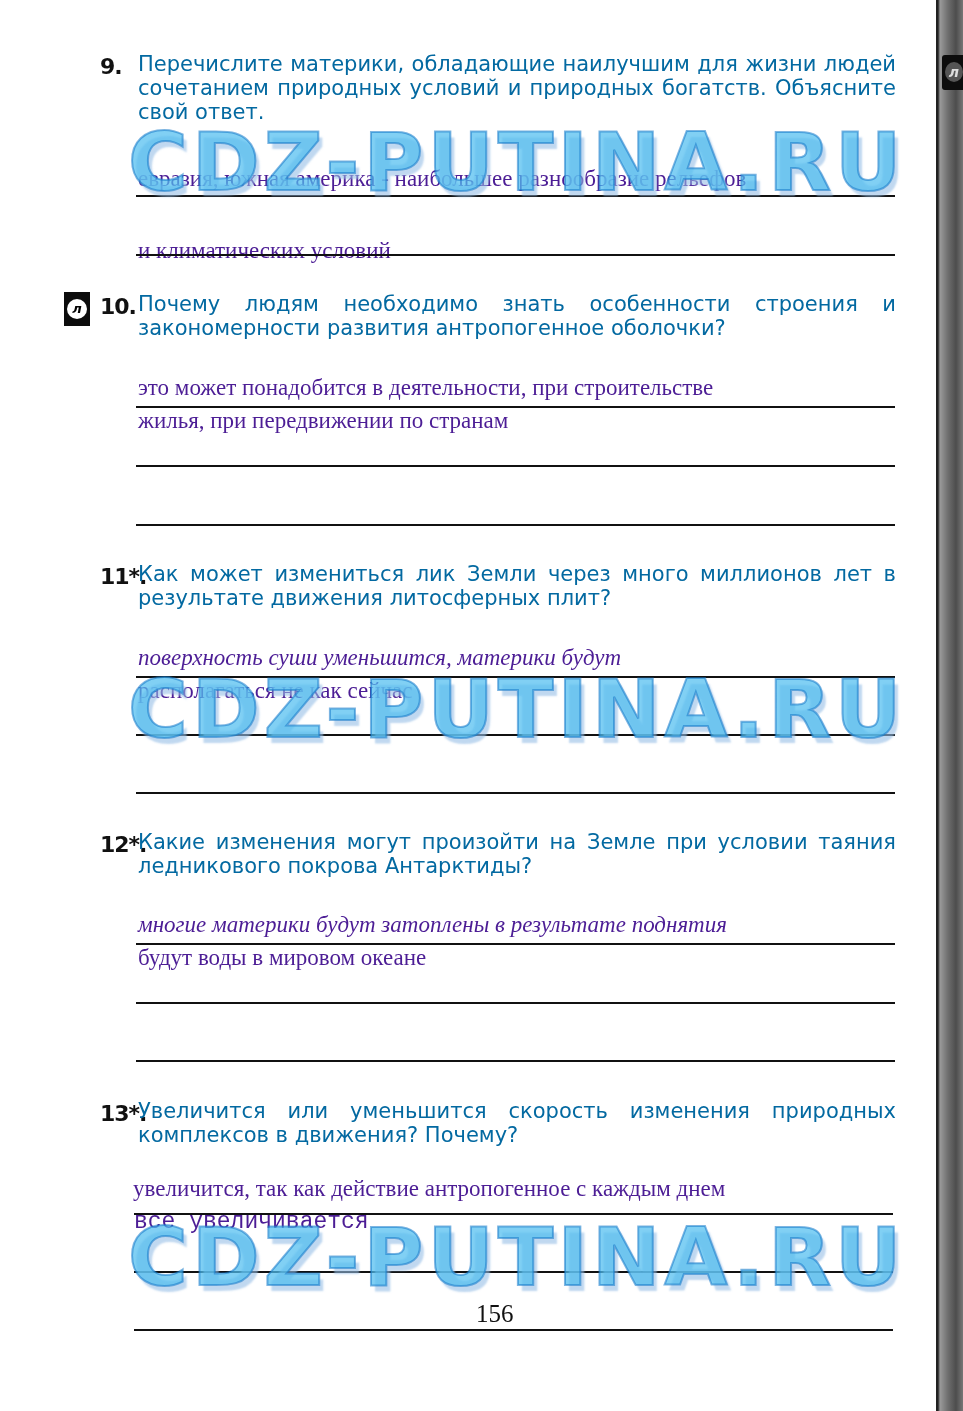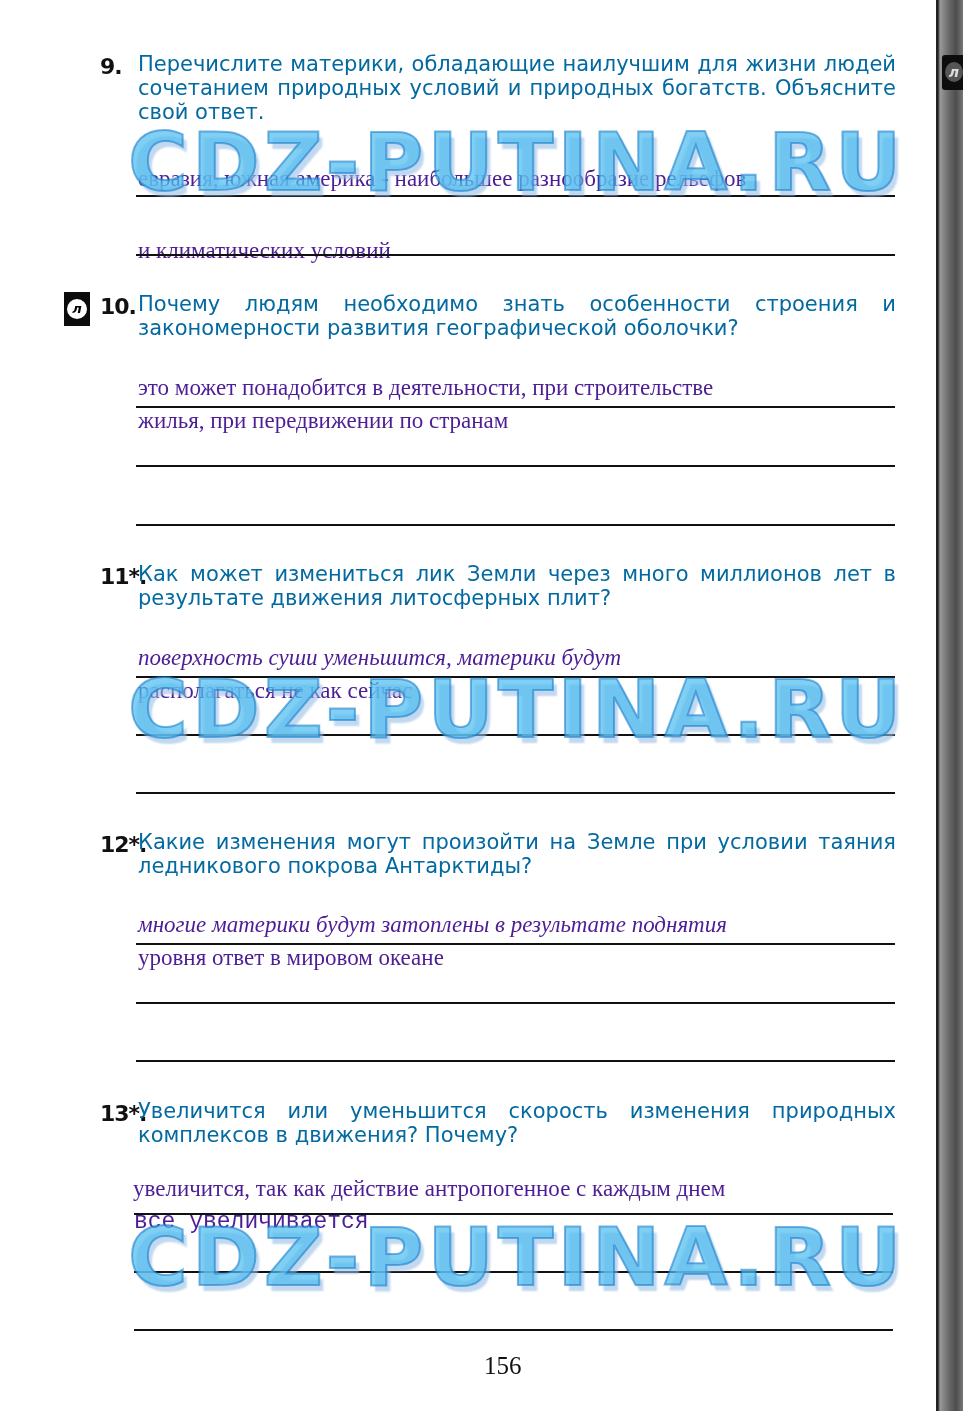--- a/index.html
+++ b/index.html
@@ -59,22 +59,22 @@
       position: absolute; left: 128px;
       font-family: "DejaVu Sans", sans-serif; font-weight: bold; font-size: 80px;
       letter-spacing: 4px; color: rgba(80, 190, 240, 0.72);
       -webkit-text-stroke: 2px rgba(20, 120, 200, 0.55);
       text-shadow: 4px 6px 2px rgba(150, 190, 230, 0.6);
       transform: scaleX(1.02);
       transform-origin: left top;
       pointer-events: none; line-height: 1;
     }
     .page-num {
-      position: absolute; left: 476px; top: 1352px;
-      font-family: "Liberation Serif", serif; font-size: 25px; color: #111; margin-left: 8px;
+      position: absolute; left: 476px; top: 1300px;
+      font-family: "Liberation Serif", serif; font-size: 25px; color: #111;
     }
   </style>
 </head>
 <body>
 
 <div class="edge"></div>
 <div class="edge-tab">
   <span>л</span>
 </div>
 
@@ -90,21 +90,21 @@
   <div class="line" style="top:195px;"></div>
   <div class="line" style="top:254px;"></div>
 </div>
 
 <div class="badge">
   <span>л</span>
 </div>
 <div class="q" style="top:292px;">
   <div class="q-head">
     <span class="q-num">10.</span>
-    <span class="q-text">Почему людям необходимо знать особенности строения и закономерности развития географической оболочки?</span>
+    <span class="q-text">Почему людям необходимо знать особенности строения и закономерности развития антропогенное оболочки?</span>
   </div>
 </div>
 <div class="ans" style="top:375px;">это может понадобится в деятельности, при строительстве</div>
 <div class="ans" style="top:408px;">жилья, при передвижении по странам</div>
 <div class="lines">
   <div class="line" style="top:406px;"></div>
   <div class="line" style="top:465px;"></div>
   <div class="line" style="top:524px;"></div>
 </div>
 
@@ -122,21 +122,21 @@
   <div class="line" style="top:792px;"></div>
 </div>
 
 <div class="q" style="top:830px;">
   <div class="q-head">
     <span class="q-num">12*.</span>
     <span class="q-text">Какие изменения могут произойти на Земле при условии таяния ледникового покрова Антарктиды?</span>
   </div>
 </div>
 <div class="ans" style="top:912px;font-style:italic;">многие материки будут затоплены в результате поднятия</div>
-<div class="ans" style="top:945px;">уровня ответ в мировом океане</div>
+<div class="ans" style="top:945px;">будут воды в мировом океане</div>
 <div class="lines">
   <div class="line" style="top:943px;"></div>
   <div class="line" style="top:1002px;"></div>
   <div class="line" style="top:1060px;"></div>
 </div>
 
 <div class="q" style="top:1099px;">
   <div class="q-head">
     <span class="q-num">13*.</span>
     <span class="q-text">Увеличится или уменьшится скорость изменения природных комплексов в движения? Почему?</span>

